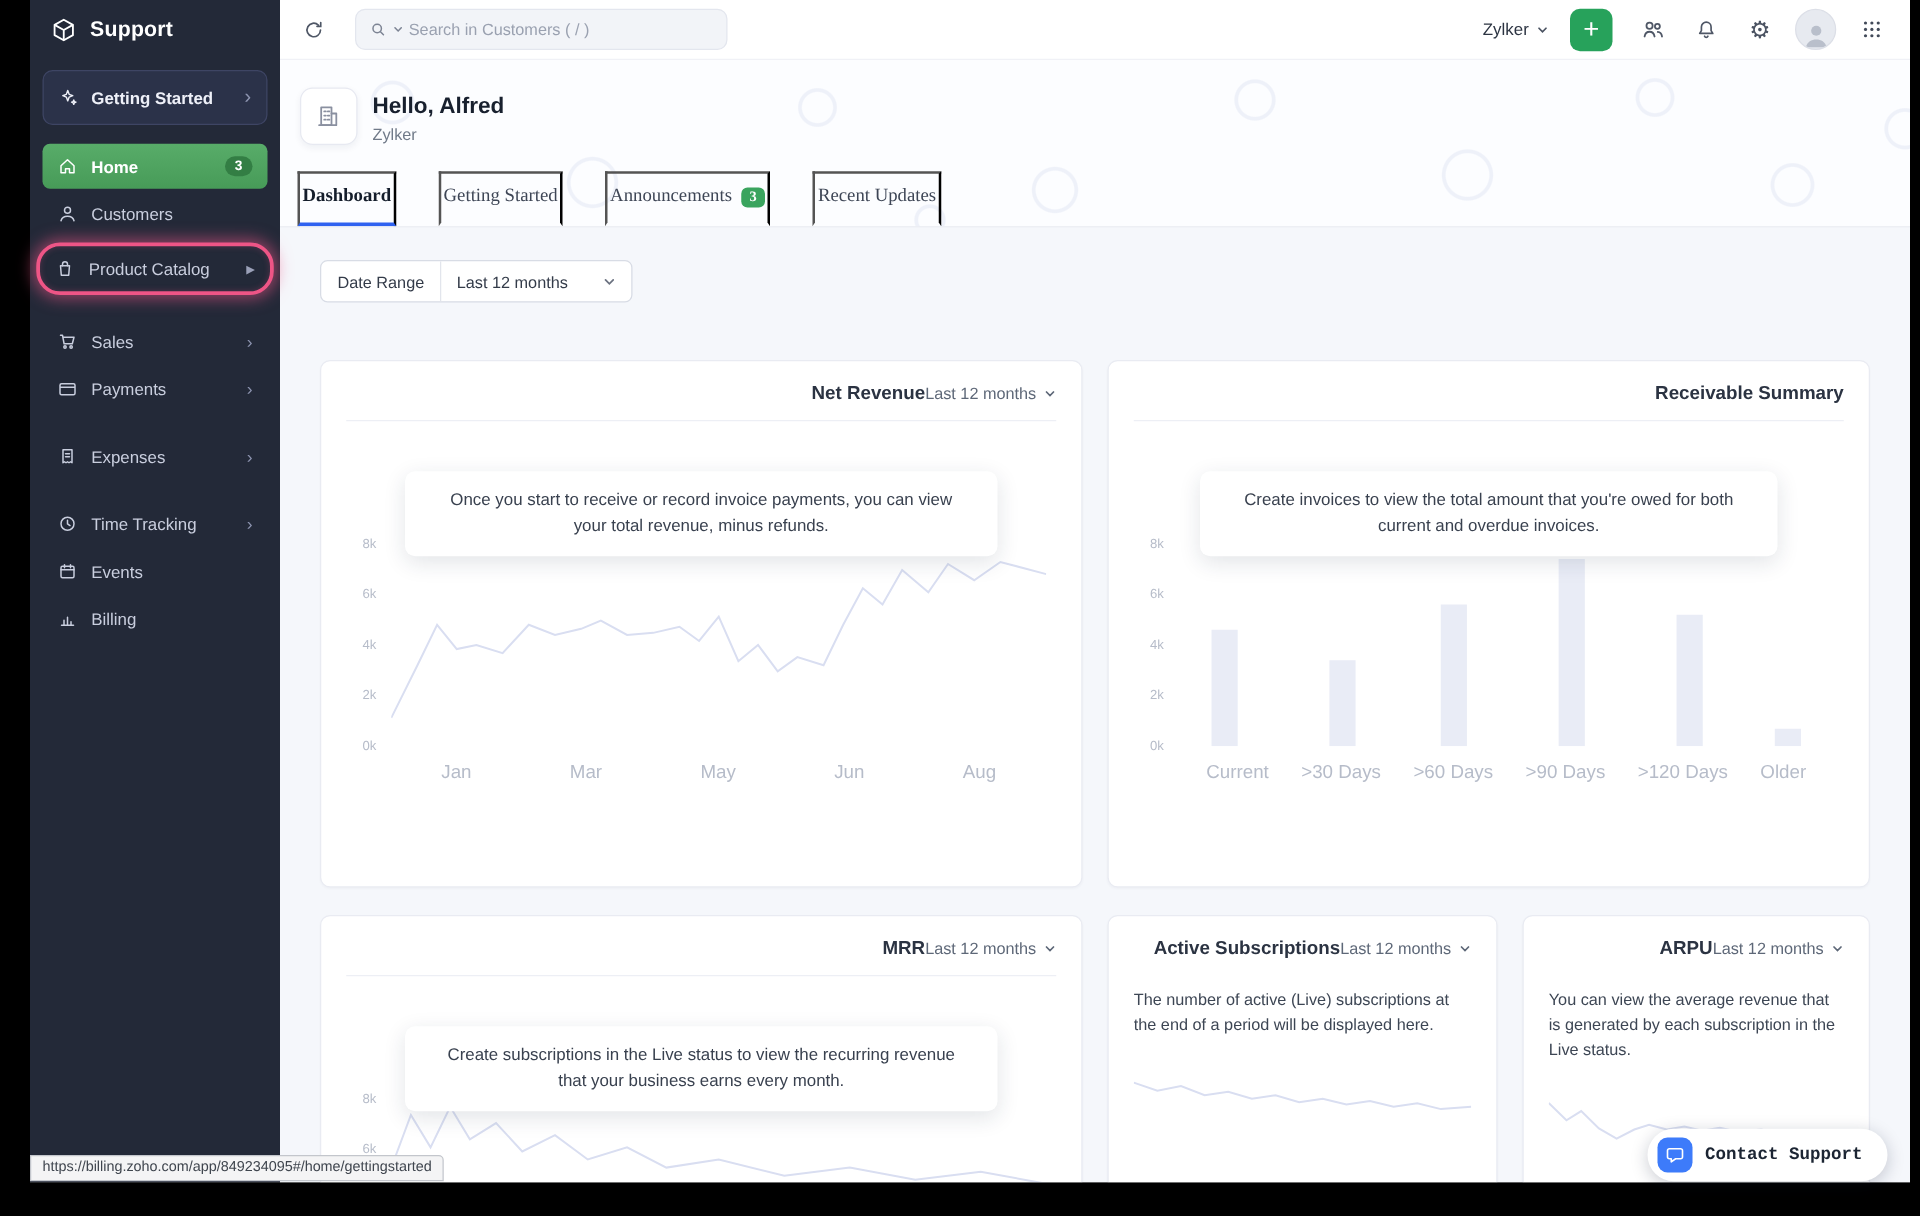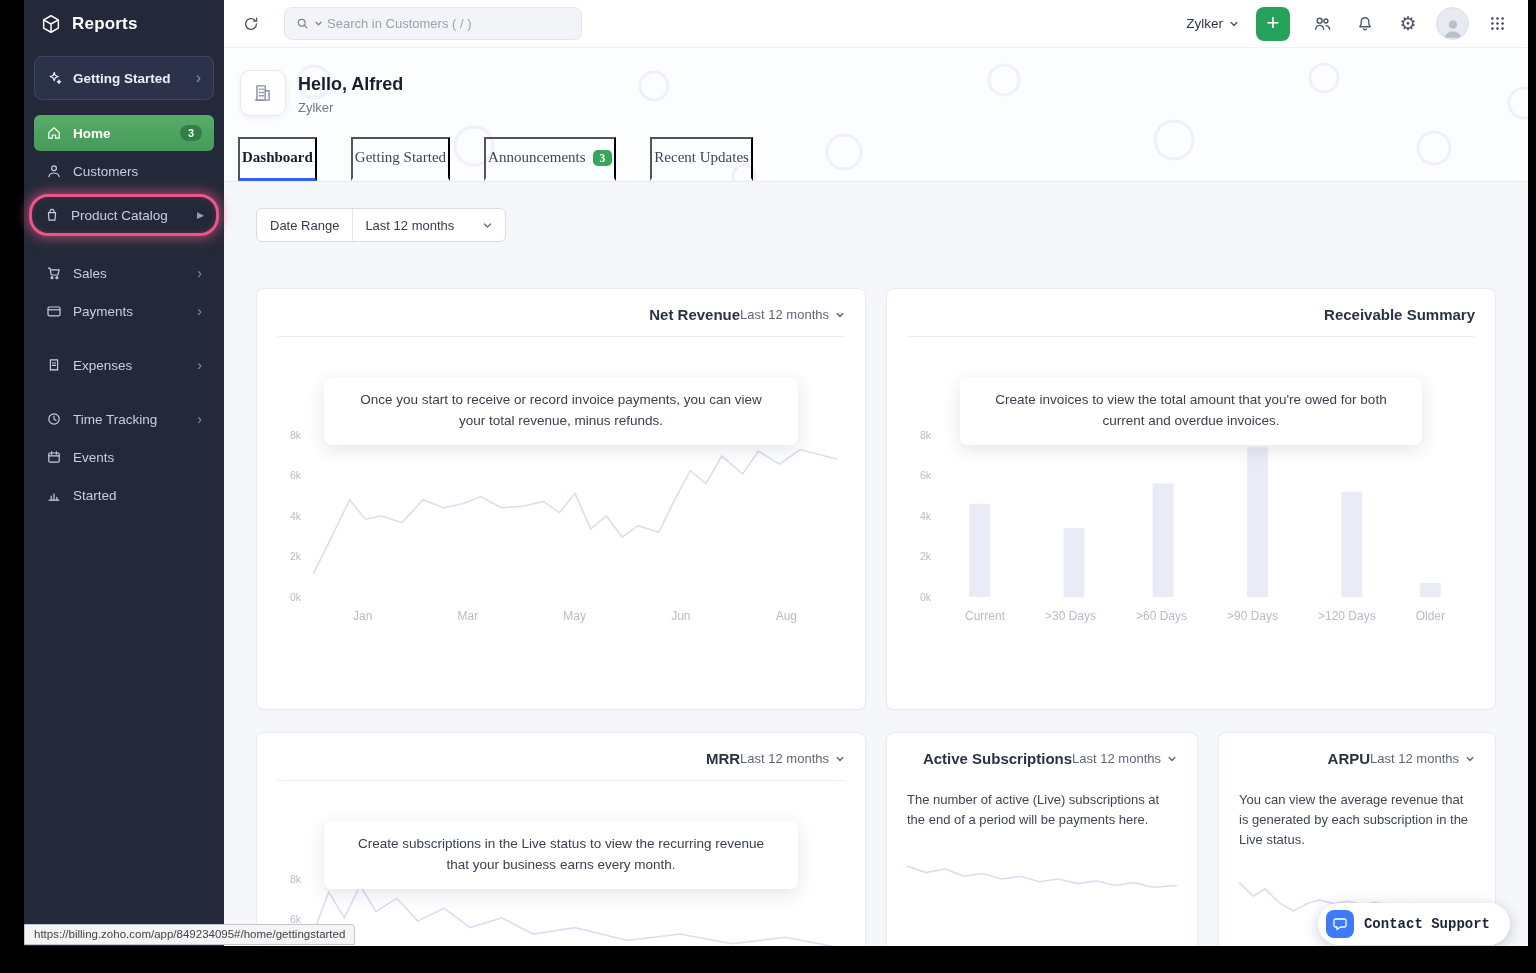--- a/index.html
+++ b/index.html
@@ -84,21 +84,21 @@
   .range-sel { display:flex; align-items:center; gap:6px; font-size:13px; color:#5e6878; cursor:pointer; background:none; border:none; font-family:inherit; }
   .card-div { border:none; border-top:1px solid #edeff5; margin:0 20px; }
   .chart-zone { flex:1; position:relative; margin:0 20px; }
   .msg-box { position:absolute; top:40px; left:50%; transform:translateX(-50%); width:474px; background:#fff; border-radius:8px;
              box-shadow:0 5px 18px rgba(28,38,66,.12); padding:13px 26px; font-size:13.5px; line-height:1.55; color:#39414f; text-align:center; z-index:3; }
   .msg-box.w460 { width:462px; }
   .plot { position:absolute; left:36px; right:8px; top:98px; height:162px; }
   .plot svg { width:100%; height:100%; display:block; }
   .ytick { position:absolute; left:0; width:24px; text-align:right; font-size:10.5px; color:#b6bcc9; }
   .y0{top:92px}.y1{top:132px}.y2{top:173px}.y3{top:213px}.y4{top:254px}
-  .xticks { position:absolute; left:36px; right:8px; top:272px; display:flex; justify-content:space-between; font-size:12px; color:#b6bcc9; }
+  .xticks { position:absolute; left:36px; right:8px; top:272px; display:flex; justify-content:space-between; font-size:15px; color:#b6bcc9; }
   .xticks.months { padding:0 40px; }
   .xticks.aging { padding:0 22px; }
   .line { fill:none; stroke:#d9def1; stroke-width:1.6; }
   .bars { fill:#e9ecf6; }
   .card-desc { padding:10px 20px 0; font-size:13px; line-height:1.55; color:#3d4654; }
   .spark { height:46px; margin:26px 20px 0; }
   .spark svg { width:100%; height:100%; display:block; }
 
   
   .support-pill { position:absolute; right:26px; bottom:28px; z-index:44; display:flex; align-items:center; gap:10px; background:#fff;
@@ -121,21 +121,21 @@
 
 <div class="screen">
   <div class="app">
 
     <nav class="sidebar">
       <div class="logo-row">
         <svg class="ic" width="22" height="22" viewBox="0 0 24 24" fill="none" stroke="#fff" stroke-width="1.6" stroke-linejoin="round">
             <path d="M12 3l8 4.5v9L12 21l-8-4.5v-9L12 3z"></path>
             <path d="M4 7.5l8 4.5 8-4.5M12 12v9"></path>
           </svg>
-        <span class="name">Reports</span>
+        <span class="name">Support</span>
       </div>
 
       <div class="gs-box">
         <svg class="ic" width="16" height="16" viewBox="0 0 20 20" fill="none" stroke="#eef0f8" stroke-width="1.4" stroke-linejoin="round">
             <path d="M9 3l1.4 3.8L14 8.2l-3.6 1.4L9 13.4 7.6 9.6 4 8.2l3.6-1.4L9 3z"></path>
             <path d="M15 12.5l.6 1.6 1.6.6-1.6.6-.6 1.6-.6-1.6-1.6-.6 1.6-.6.6-1.6z"></path>
           </svg>
         <span>Getting Started</span>
         <span class="chev-r">›</span>
       </div>
@@ -217,21 +217,21 @@
               <path d="M3.5 8.5h13M7 3.5v3M13 3.5v3"></path>
             </svg>
           <span>Events</span>
         </div>
 
         <div class="nav-item">
           <svg class="ic" width="16" height="16" viewBox="0 0 20 20" fill="none" stroke="currentColor" stroke-width="1.5" stroke-linecap="round">
               <path d="M4 16.5h12"></path>
               <path d="M6.5 16.5v-5M10 16.5v-8M13.5 16.5v-3.5"></path>
             </svg>
-          <span>Started</span>
+          <span>Billing</span>
         </div>
       </div>
 
       <button class="collapse">«</button>
     </nav>
 
     <div class="main-col">
 
       <div class="topbar">
         <button class="icon-btn">
@@ -435,21 +435,21 @@
           <div class="card">
             <div class="card-head">
               <span class="card-title">Active Subscriptions</span>
               <button class="range-sel">
                 <span>Last 12 months</span>
                 <svg class="ic" width="10" height="10" viewBox="0 0 10 10" fill="none" stroke="#5e6878" stroke-width="1.4" stroke-linecap="round">
                     <path d="M2.2 3.6L5 6.4l2.8-2.8"></path>
                   </svg>
               </button>
             </div>
-            <div class="card-desc">The number of active (Live) subscriptions at the end of a period will be payments here.</div>
+            <div class="card-desc">The number of active (Live) subscriptions at the end of a period will be displayed here.</div>
             <div class="spark">
               <svg viewBox="0 0 100 100" preserveAspectRatio="none">
                   <polyline class="line" vector-effect="non-scaling-stroke" points="0,22 7,36 14,28 21,44 28,38 35,50 42,44 49,56 56,50 63,60 70,54 77,64 84,58 91,68 100,64"></polyline>
                 </svg>
             </div>
           </div>
 
           <div class="card">
             <div class="card-head">
               <span class="card-title">ARPU</span>

